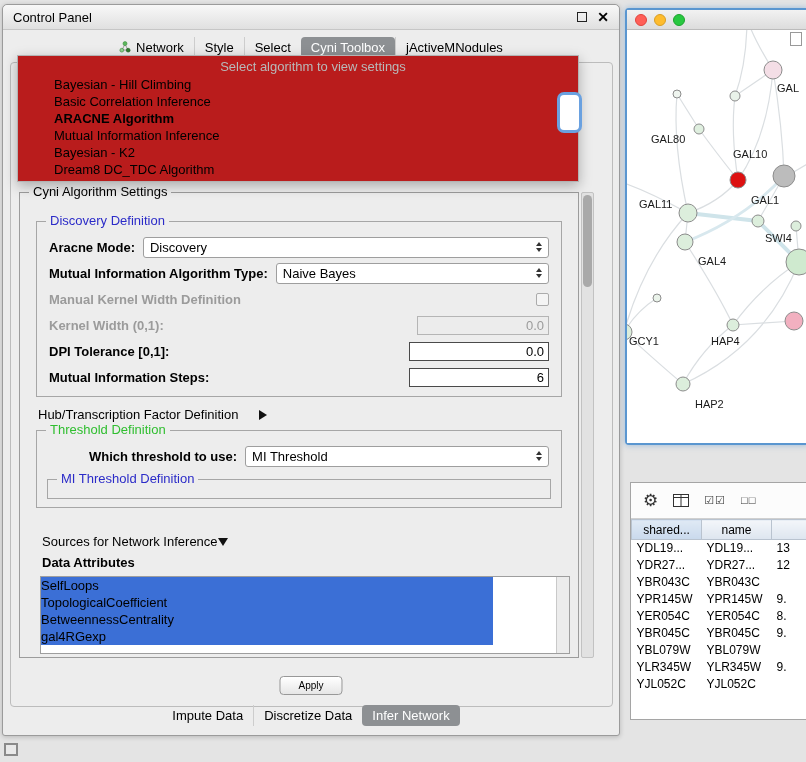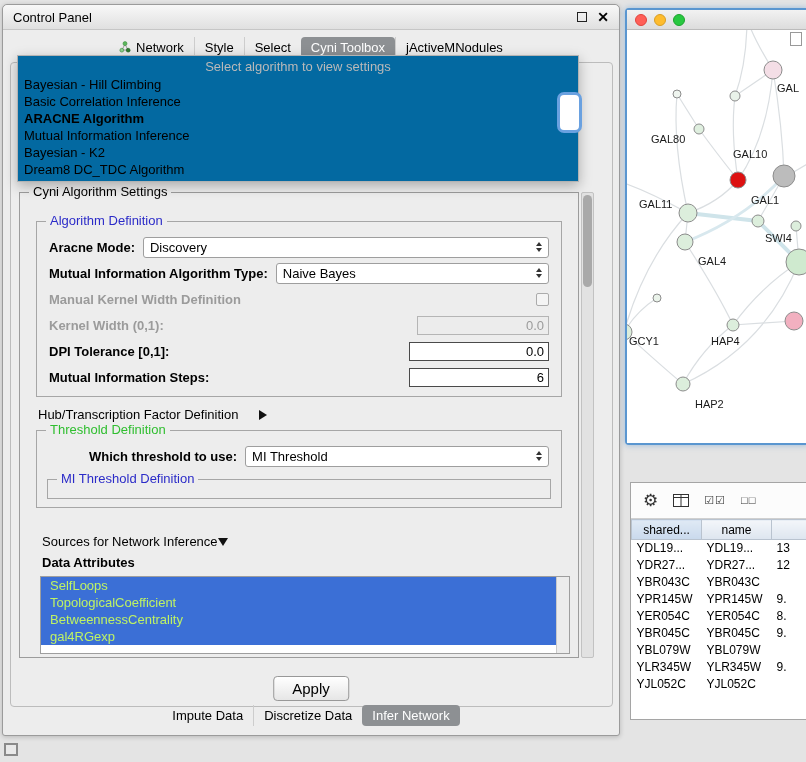--- a/index.html
+++ b/index.html
@@ -12,21 +12,21 @@
   .win-btns{margin-left:auto;display:flex;align-items:center;gap:10px;}
   .float-btn{width:10px;height:10px;border:1.5px solid #222;display:inline-block;}
   .close-btn{font-size:14px;font-weight:bold;line-height:12px;}
   .cp-tabs{display:flex;justify-content:center;align-items:center;height:24px;margin-top:5px;}
   .cp-tab{display:flex;align-items:center;gap:5px;padding:3px 10px;border-radius:4px;white-space:nowrap;}
   .cp-tab:not(:first-child):not(.selected){border-left:1px solid #cdcdcd;border-radius:0 4px 4px 0;}
   .cp-tab.selected{background:#8d9093;color:#fff;}
   .cp-content{position:absolute;left:7px;top:57px;width:603px;height:645px;border:1px solid #bcbcbc;border-radius:4px;background:#ededed;}
 
   
-  .algo-popup{position:absolute;left:14px;top:50px;width:562px;background:#0369a1;border:1px solid #b3b3b3;box-shadow:0 4px 12px rgba(0,0,0,.28);z-index:20;padding-bottom:3px;}
+  .algo-popup{position:absolute;left:14px;top:50px;width:562px;background:#b91c1c;border:1px solid #b3b3b3;box-shadow:0 4px 12px rgba(0,0,0,.28);z-index:20;padding-bottom:3px;padding-left:30px;}
   .popup-placeholder{color:#b9b9b9;text-align:center;padding:3px 0 2px;}
   .algo-item{line-height:17px;padding:0 6px;}
   .algo-item.sel{font-weight:bold;}
   .focus-frag{position:absolute;left:554px;top:87px;width:25px;height:41px;background:#fff;border:3px solid #6aa1e0;border-radius:7px;z-index:30;}
 
   
   .main-group{position:absolute;left:16px;top:187px;width:560px;height:466px;border:1px solid #9c9c9c;background:#ededed;padding:18px 10px 8px;}
   .sub-group{position:relative;border:1px solid #a6a6a6;background:#ededed;padding:12px 8px 6px;margin:8px 6px 0;}
   .sub-title{position:absolute;top:-9px;left:9px;background:#ededed;padding:0 4px;font-size:13px;}
   .blue{color:#2b2bc8;}
@@ -44,27 +44,27 @@
   .tfield{margin-left:auto;width:140px;height:19px;border:1px solid #4a4a4a;background:#fff;text-align:right;font-size:13px;padding:0 4px;font-family:"Liberation Sans",sans-serif;}
   .tfield.disabled{border:1px solid #b5b5b5;background:#ececec;color:#9b9b9b;width:132px;}
   .cbox{margin-left:auto;width:13px;height:13px;border:1px solid #ababab;background:#f4f4f4;border-radius:2px;}
 
   .hub-row{display:flex;align-items:center;gap:21px;margin:10px 2px 2px 8px;}
   .tri-right{width:0;height:0;border-top:5px solid transparent;border-bottom:5px solid transparent;border-left:8px solid #111;}
   .sources-row{display:flex;align-items:center;margin:26px 2px 2px 12px;}
   .tri-down{width:0;height:0;border-left:5px solid transparent;border-right:5px solid transparent;border-top:8px solid #111;}
   .attr-label{font-weight:bold;margin:6px 2px 6px 12px;}
   .attr-list{position:relative;margin-left:10px;width:530px;height:78px;background:#fff;border:1px solid #9e9e9e;overflow:hidden;}
-  .attr-item{height:17px;line-height:17px;padding:0 9px;background:#3b6fd6;color:#bef264;width:516px;overflow:hidden;white-space:nowrap;}
+  .attr-item{height:17px;line-height:17px;padding:0 0;background:#3b6fd6;color:#000000;width:452px;overflow:hidden;white-space:nowrap;}
   .attr-scroll{position:absolute;right:0;top:0;width:13px;height:100%;background:#ececec;border-left:1px solid #c9c9c9;}
 
   .v-scroll{position:absolute;left:578px;top:187px;width:13px;height:466px;background:#e2e2e2;border:1px solid #c2c2c2;border-radius:2px;}
   .v-thumb{position:absolute;left:1px;top:2px;width:9px;height:92px;background:#a9a9a9;border-radius:5px;}
 
-  .apply-btn{position:absolute;left:50%;top:671px;transform:translateX(-50%);padding:3px 18px;font-size:15px;background:linear-gradient(#ffffff,#e6e6e6);border:1px solid #989898;border-radius:4px;font-family:"Liberation Sans",sans-serif;}
+  .apply-btn{position:absolute;left:50%;top:671px;transform:translateX(-50%);padding:3px 18px;font-size:10px;background:linear-gradient(#ffffff,#e6e6e6);border:1px solid #989898;border-radius:4px;font-family:"Liberation Sans",sans-serif;}
   .bottom-tabs{position:absolute;top:700px;left:0;width:100%;display:flex;justify-content:center;}
 
   
   .net-window{position:absolute;left:625px;top:8px;width:184px;height:437px;border:2px solid #5a96d0;border-radius:4px;background:#e8e8e8;box-shadow:0 0 6px rgba(90,150,208,.55);}
   .net-titlebar{height:20px;display:flex;align-items:center;gap:7px;padding-left:8px;background:linear-gradient(#f2f2f2,#dcdcdc);border-bottom:1px solid #bbb;}
   .tl{width:12px;height:12px;border-radius:50%;}
   .tl.red{background:#ff5f57;border:1px solid #e0443e;}
   .tl.yellow{background:#febc2e;border:1px solid #d89e24;}
   .tl.green{background:#28c840;border:1px solid #1da32f;}
   .net-canvas{position:relative;width:100%;height:413px;background:#fff;overflow:hidden;}
@@ -124,21 +124,21 @@
           <span>jActiveMNodules</span>
         </div>
       </div>
 
     <div class="cp-content"></div>
 
     <div class="main-group">
       <span class="main-title">Cyni Algorithm Settings</span>
 
       <div class="sub-group" style="margin-top:10px;">
-        <span class="sub-title blue">Algorithm Definition</span>
+        <span class="sub-title blue">Discovery Definition</span>
 
         <div class="form-row">
           <span class="lbl">Aracne Mode:</span>
           <div class="combo">
             <span>Discovery</span>
             <span class="arrows">
                 <i class="up"></i>
                 <i class="down"></i>
               </span>
           </div>

